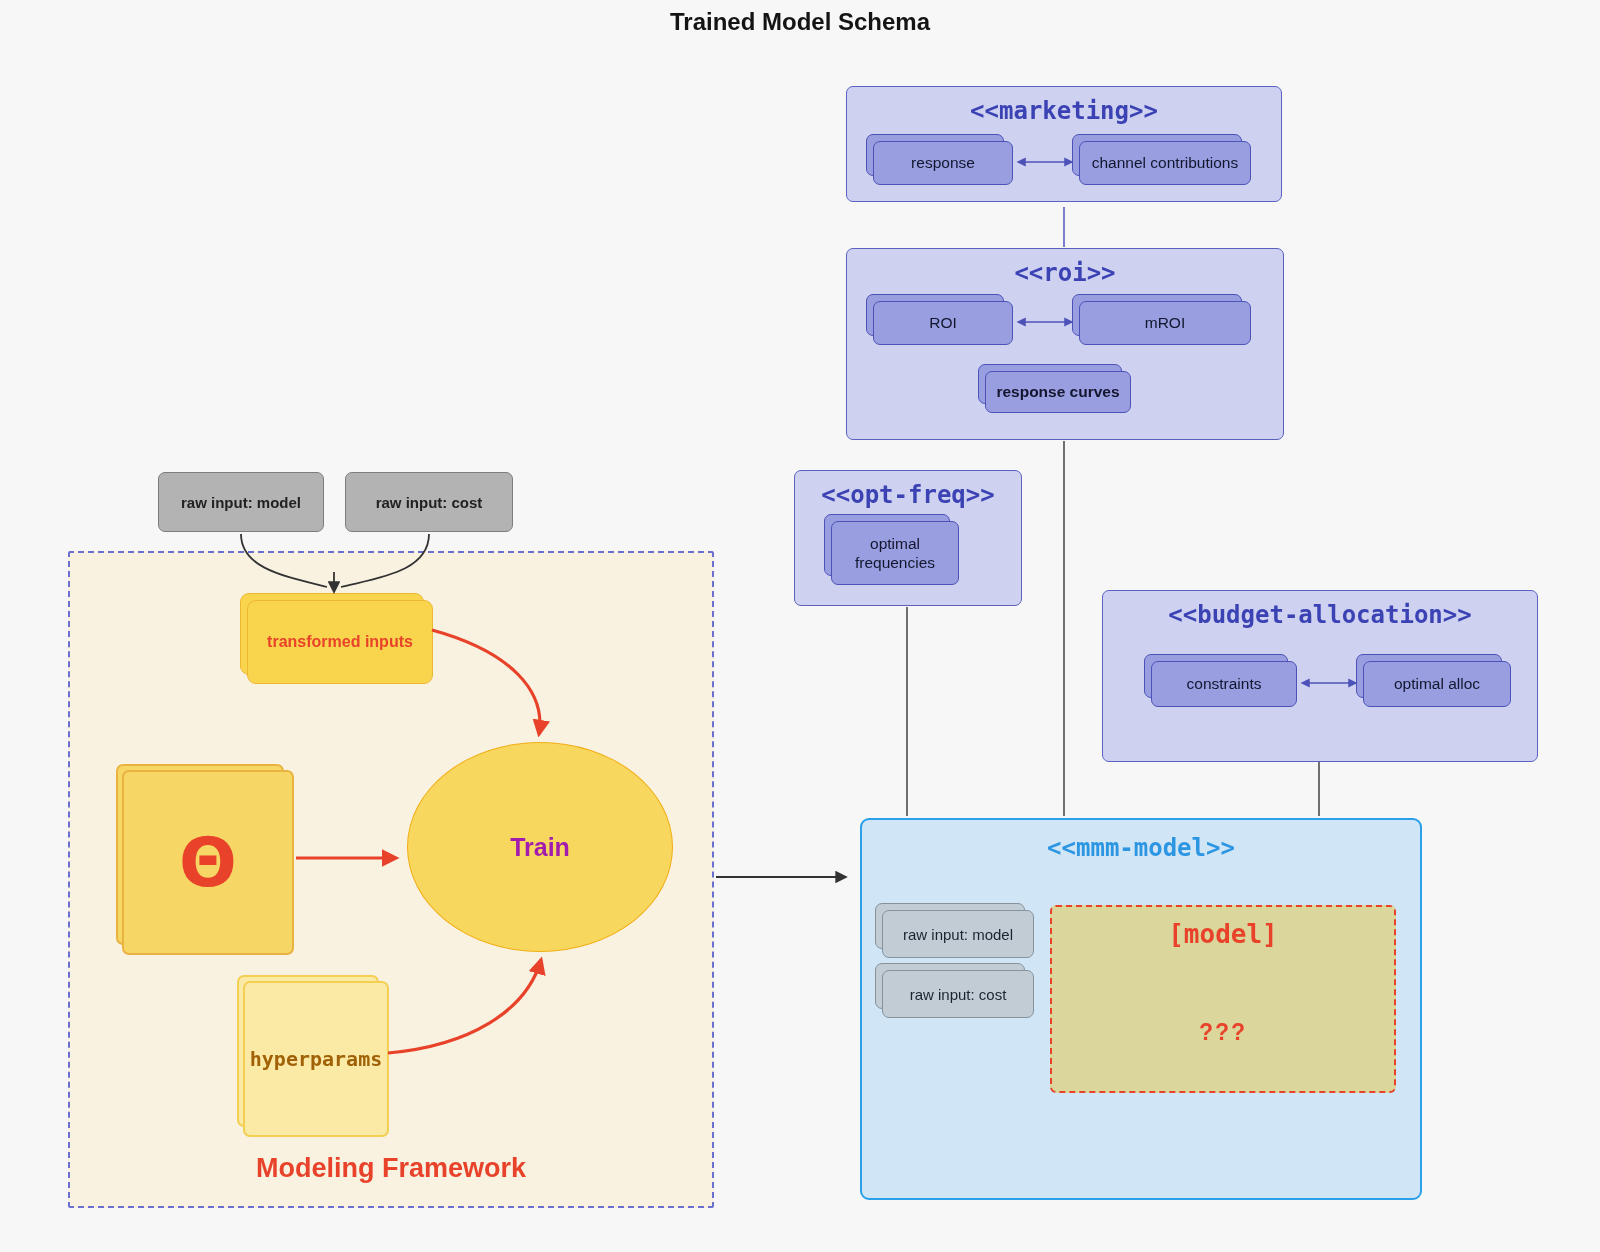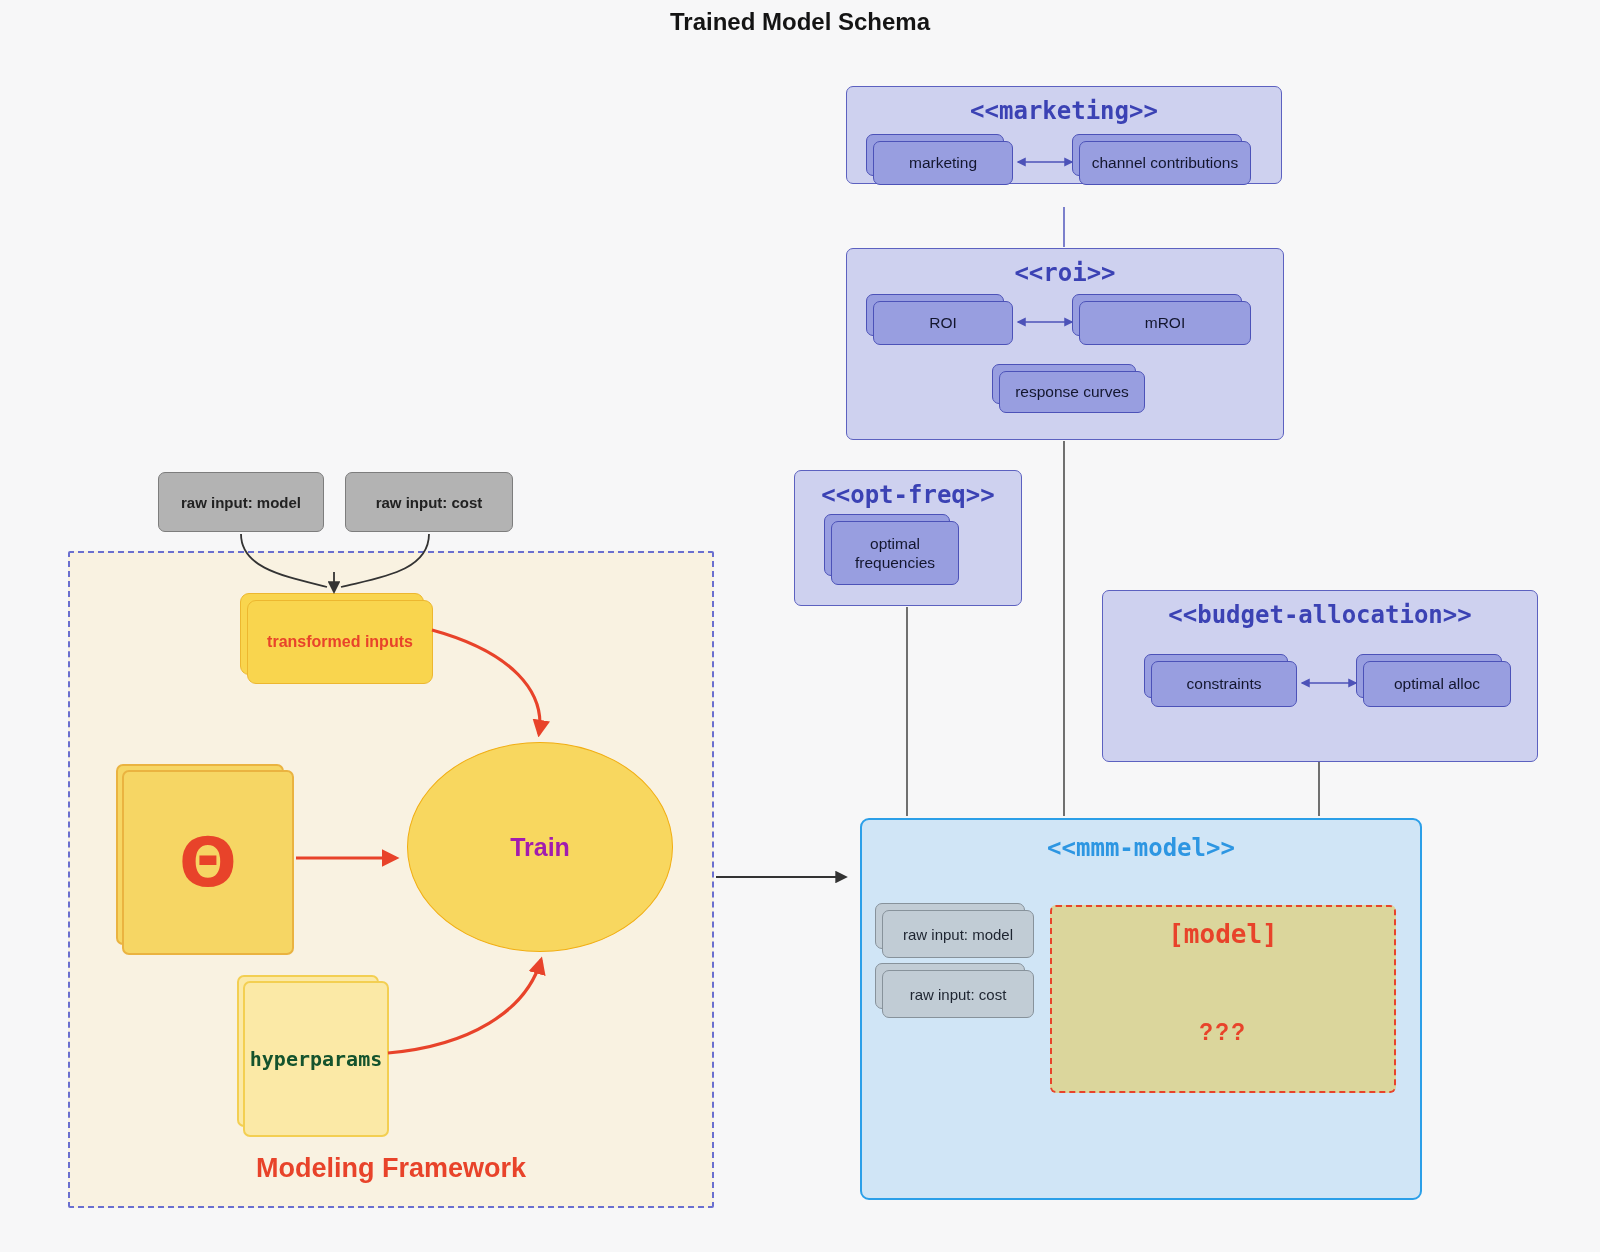--- a/index.html
+++ b/index.html
@@ -48,55 +48,55 @@
   .framework { position:absolute; background:#f9f2e1; border:2px dashed #6a6fd0;
                border-radius:2px; z-index:0; box-sizing:border-box; }
   .framework-label { position:absolute; bottom:22px; left:0; width:100%; text-align:center;
                font-size:27px; font-weight:bold; color:#e8432a; }
 
   .ynode-transformed { background:#f9d54e; border:1.5px solid #edb72f; color:#e8432a;
                font-weight:bold; font-size:16px; border-radius:9px; }
   .ynode-theta { background:#f6d664; border:2px solid #eab340; color:#e8432a;
                font-weight:bold; font-size:68px; border-radius:7px;
                font-family:"DejaVu Sans", sans-serif; }
-  .ynode-hyper { background:#fbe9a6; border:2px solid #f3cf52; color:#14532d;
+  .ynode-hyper { background:#fbe9a6; border:2px solid #f3cf52; color:#a16207;
                font-weight:bold; font-size:20px; border-radius:7px;
                font-family:"DejaVu Sans Mono", monospace; }
   .train-ellipse { position:absolute; background:#f8d75f; border:1.5px solid #f1ae13;
                border-radius:50%; display:flex; align-items:center; justify-content:center;
                color:#a21caf; font-weight:bold; font-size:25px; box-sizing:border-box; }
 
   .overlay { position:absolute; left:0; top:0; z-index:2; pointer-events:none; }
 </style>
 </head>
 <body>
 
 <div class="canvas">
 
   <div class="diagram-title">Trained Model Schema</div>
 
-  <div class="lav-group" style="left:846px; top:86px; width:436px; height:98px;">
+  <div class="lav-group" style="left:846px; top:86px; width:436px; height:116px;">
     <div class="lav-title">&lt;&lt;marketing&gt;&gt;</div>
     <div class="stack pnode" style="left:26px; top:54px; width:140px; height:44px;">
-      <span class="lbl">marketing</span>
+      <span class="lbl">response</span>
     </div>
     <div class="stack pnode" style="left:232px; top:54px; width:172px; height:44px;">
       <span class="lbl">channel contributions</span>
     </div>
   </div>
 
   <div class="lav-group" style="left:846px; top:248px; width:438px; height:192px;">
     <div class="lav-title">&lt;&lt;roi&gt;&gt;</div>
     <div class="stack pnode" style="left:26px; top:52px; width:140px; height:44px;">
       <span class="lbl">ROI</span>
     </div>
     <div class="stack pnode" style="left:232px; top:52px; width:172px; height:44px;">
       <span class="lbl">mROI</span>
     </div>
-    <div class="stack pnode" style="left:152px; top:122px; width:146px; height:42px;">
+    <div class="stack pnode" style="left:138px; top:122px; width:146px; height:42px;font-weight:bold;">
       <span class="lbl">response curves</span>
     </div>
   </div>
 
   <div class="lav-group" style="left:794px; top:470px; width:228px; height:136px;">
     <div class="lav-title">&lt;&lt;opt-freq&gt;&gt;</div>
     <div class="stack pnode" style="left:36px; top:50px; width:128px; height:64px;">
       <span class="lbl">optimal frequencies</span>
     </div>
   </div>

